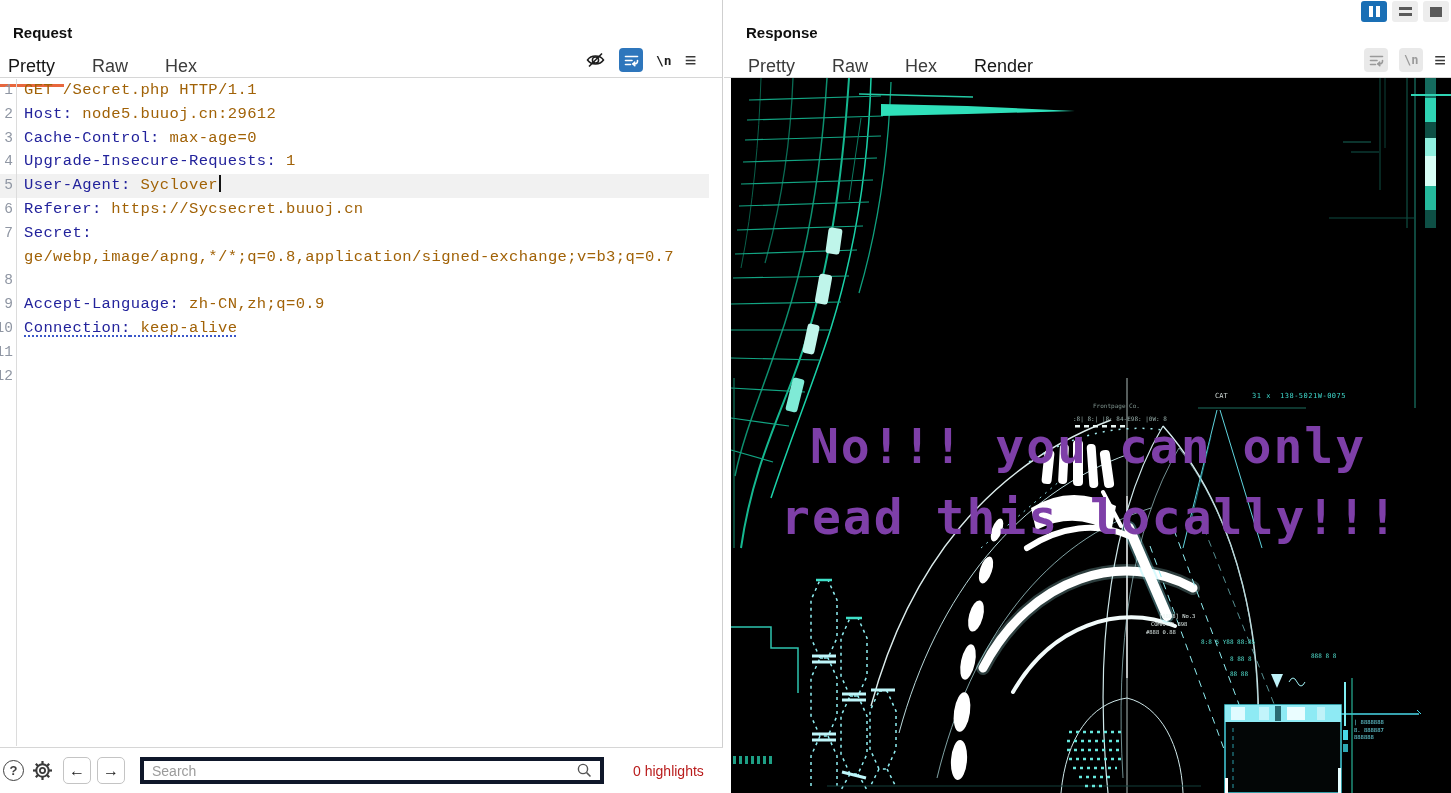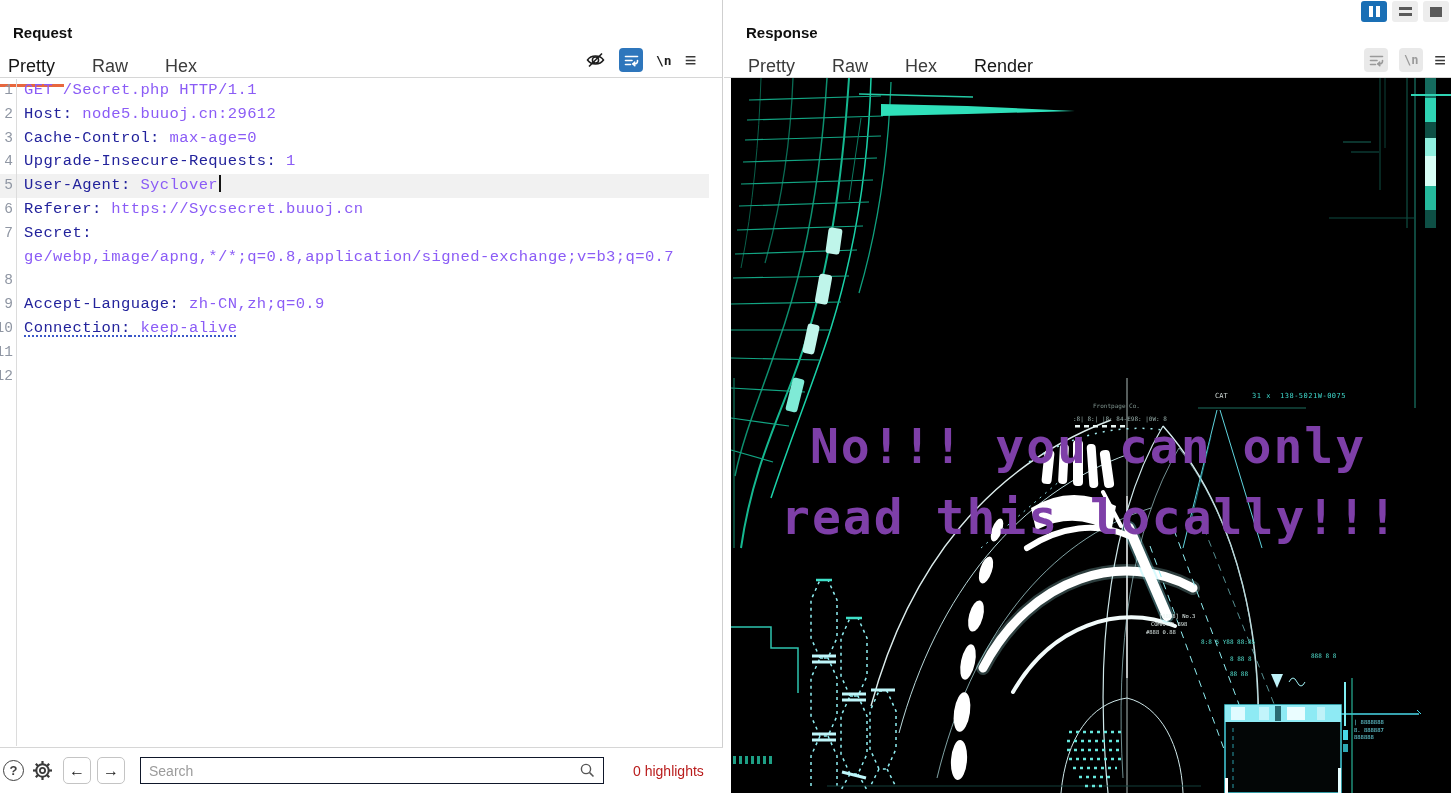--- a/index.html
+++ b/index.html
@@ -43,35 +43,35 @@
 
   
   .editor { position:absolute; top:79px; left:0; right:13px; bottom:46px;
             font-family:"Liberation Mono","DejaVu Sans Mono",monospace;
             font-size:15.5px; letter-spacing:0.4px; color:#3d3d3d; overflow:hidden; }
   .gutter-sep { position:absolute; top:79px; bottom:47px; left:16px; width:1px; background:#dcdcdc; }
   .code-row { position:relative; height:23.8px; line-height:23.8px; white-space:pre; padding-left:24px; }
   .code-row.hl { background:#f1f1f1; }
   .lnum { position:absolute; left:-8px; top:0; width:21px; text-align:right; color:#8f96a3; font-size:14.5px; letter-spacing:0; }
   .sh { color:#23239c; }
-  .sp { color:#8b5cf6; }
+  .sp { color:#a16207; }
   .ul { text-decoration:underline dotted #3a57c9 2px; text-underline-offset:4px; }
   .caret { display:inline-block; width:1.5px; height:17px; background:#141414; vertical-align:-3px; margin-left:1px; }
 
   
   .footer { position:absolute; left:0; bottom:0; width:723px; height:46px; background:#fff;
             border-top:1px solid #d6d6d6; display:flex; align-items:center; }
   .help-circle { width:21px; height:21px; border:1.5px solid #3f3f3f; border-radius:50%; margin-left:3px;
                  display:flex; align-items:center; justify-content:center;
                  font-size:13px; font-weight:bold; color:#3f3f3f; }
   .gear-wrap { margin-left:6px; display:flex; }
   .nav-btn { width:28px; height:27px; border:1px solid #c4c4c4; border-radius:5px; background:#fff;
              display:flex; align-items:center; justify-content:center; font-size:16px; color:#222; }
   .nav-btn.first { margin-left:8px; } .nav-btn + .nav-btn { margin-left:6px; }
-  .search-box { margin-left:15px; width:464px; height:27px; border:1px solid #0f172a; background:#fff;
+  .search-box { margin-left:15px; width:464px; height:27px; border:4px solid #0f172a; background:#fff;
                 display:flex; align-items:center; }
   .search-box input { flex:1; border:none; outline:none; font-size:14px; color:#333; padding:0 8px;
                       font-family:"Liberation Sans",sans-serif; }
   .search-box input::placeholder { color:#9b9b9b; }
   .search-mag { margin-right:7px; display:flex; }
   .highlights { margin-left:29px; font-size:14px; color:#b91c1c; }
 
   
   .render-area { position:absolute; left:7px; top:78px; width:720px; height:715px; background:#000; overflow:hidden; }
   .t-cyan  { font-family:"DejaVu Sans Mono",monospace; font-size:7px; fill:#3fd8cc; letter-spacing:0.5px; }

